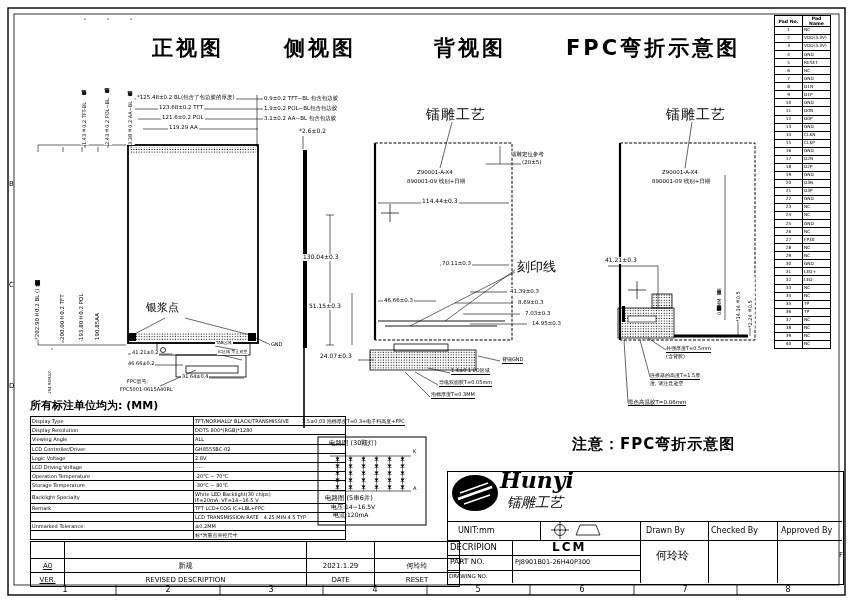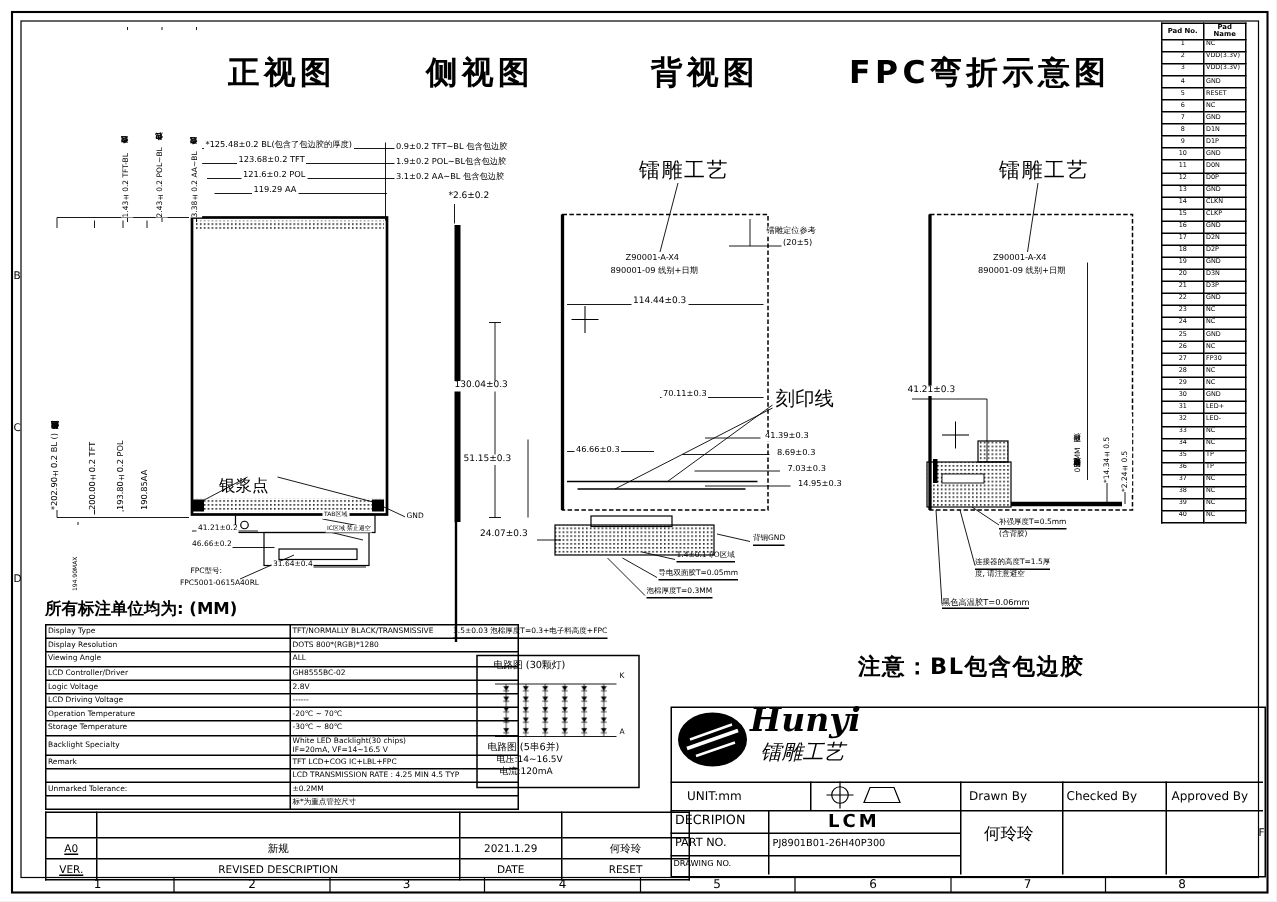--- a/index.html
+++ b/index.html
@@ -216,21 +216,21 @@
   <span class="lbl bg v" style="left:81px;top:20px;height:125px;font-size:5px">1.43±0.2 TFT-BL 包含包边胶</span>
   <span class="lbl bg v" style="left:104px;top:20px;height:125px;font-size:5px">2.43±0.2 POL~BL包含包边胶</span>
   <span class="lbl bg v" style="left:127px;top:20px;height:125px;font-size:5px">3.38±0.2 AA~BL包含包边胶</span>
 
   <span class="lbl bg v" style="left:33px;top:152px;height:188px;font-size:5.5px">*202.90±0.2 BL (包含了包边胶的厚度)</span>
   <span class="lbl bg v" style="left:58px;top:152px;height:188px;font-size:5.5px">200.00±0.2 TFT</span>
   <span class="lbl bg v" style="left:77px;top:152px;height:188px;font-size:5.5px">193.80±0.2 POL</span>
   <span class="lbl bg v" style="left:93px;top:152px;height:188px;font-size:5.5px">190.85AA</span>
   <span class="lbl bg v" style="left:47px;top:350px;height:44px;font-size:4px">194.90MAX</span>
 
-  <span class="lbl" style="left:146px;top:318px;font-size:11px">银浆点</span>
+  <span class="lbl" style="left:146px;top:302px;font-size:11px">银浆点</span>
   <span class="lbl bg" style="left:270px;top:342px;font-size:5px">GND</span>
   <span class="lbl bg" style="left:131px;top:350px;font-size:5px">41.21±0.2</span>
   <span class="lbl bg" style="left:127px;top:361px;font-size:5px">46.66±0.2</span>
   <span class="lbl bg" style="left:181px;top:374px;font-size:5px">31.64±0.4</span>
   <span class="lbl bg" style="left:215px;top:341px;font-size:4px">TAB区域</span>
   <span class="lbl bg" style="left:217px;top:350px;font-size:4px">IC区域 禁止避空</span>
   <span class="lbl" style="left:127px;top:379px;font-size:5px">FPC型号:</span>
   <span class="lbl" style="left:120px;top:387px;font-size:5px">FPC5001-0615A40RL</span>
 
   <span class="lbl bg" style="left:263px;top:95px;font-size:5.5px">0.9±0.2 TFT~BL 包含包边胶</span>
@@ -265,21 +265,21 @@
   <span class="lbl" style="left:652px;top:178px;font-size:5.5px">890001-09 线别+日期</span>
   <span class="lbl bg" style="left:604px;top:257px;font-size:6px">41.21±0.3</span>
   <span class="lbl bg v" style="left:735px;top:270px;height:52px;font-size:5px">*14.34±0.5</span>
   <span class="lbl bg v" style="left:747px;top:276px;height:52px;font-size:5px">*2.24±0.5</span>
   <span class="lbl bg v" style="left:716px;top:180px;height:135px;font-size:5px">弯折固定采用宽0.6MM双面胶</span>
   <span class="lbl u" style="left:666px;top:346px;font-size:5px">补强厚度T=0.5mm</span>
   <span class="lbl" style="left:666px;top:354px;font-size:5px">(含背胶)</span>
   <span class="lbl u" style="left:650px;top:373px;font-size:5px">连接器的高度T=1.5厚</span>
   <span class="lbl" style="left:650px;top:381px;font-size:5px">度, 请注意避空</span>
   <span class="lbl u" style="left:628px;top:399px;font-size:5.5px">黑色高温胶T=0.06mm</span>
-  <span class="lbl notice" style="left:572px;top:436px">注意：BL包含包边胶</span>
+  <span class="lbl notice" style="left:572px;top:436px">注意：FPC弯折示意图</span>
 
   <span class="lbl" style="left:329px;top:440px;font-size:6.5px">电路图 (30颗灯)</span>
   <span class="lbl" style="left:413px;top:449px;font-size:5px">K</span>
   <span class="lbl" style="left:413px;top:486px;font-size:5px">A</span>
   <span class="lbl" style="left:325px;top:495px;font-size:6.5px">电路图 (5串6并)</span>
   <span class="lbl" style="left:331px;top:504px;font-size:6px">电压:14~16.5V</span>
   <span class="lbl" style="left:333px;top:512px;font-size:6px">电流:120mA</span>
 
   <div class="abs" style="left:774px;top:15px">
     <table class="grid pins">

